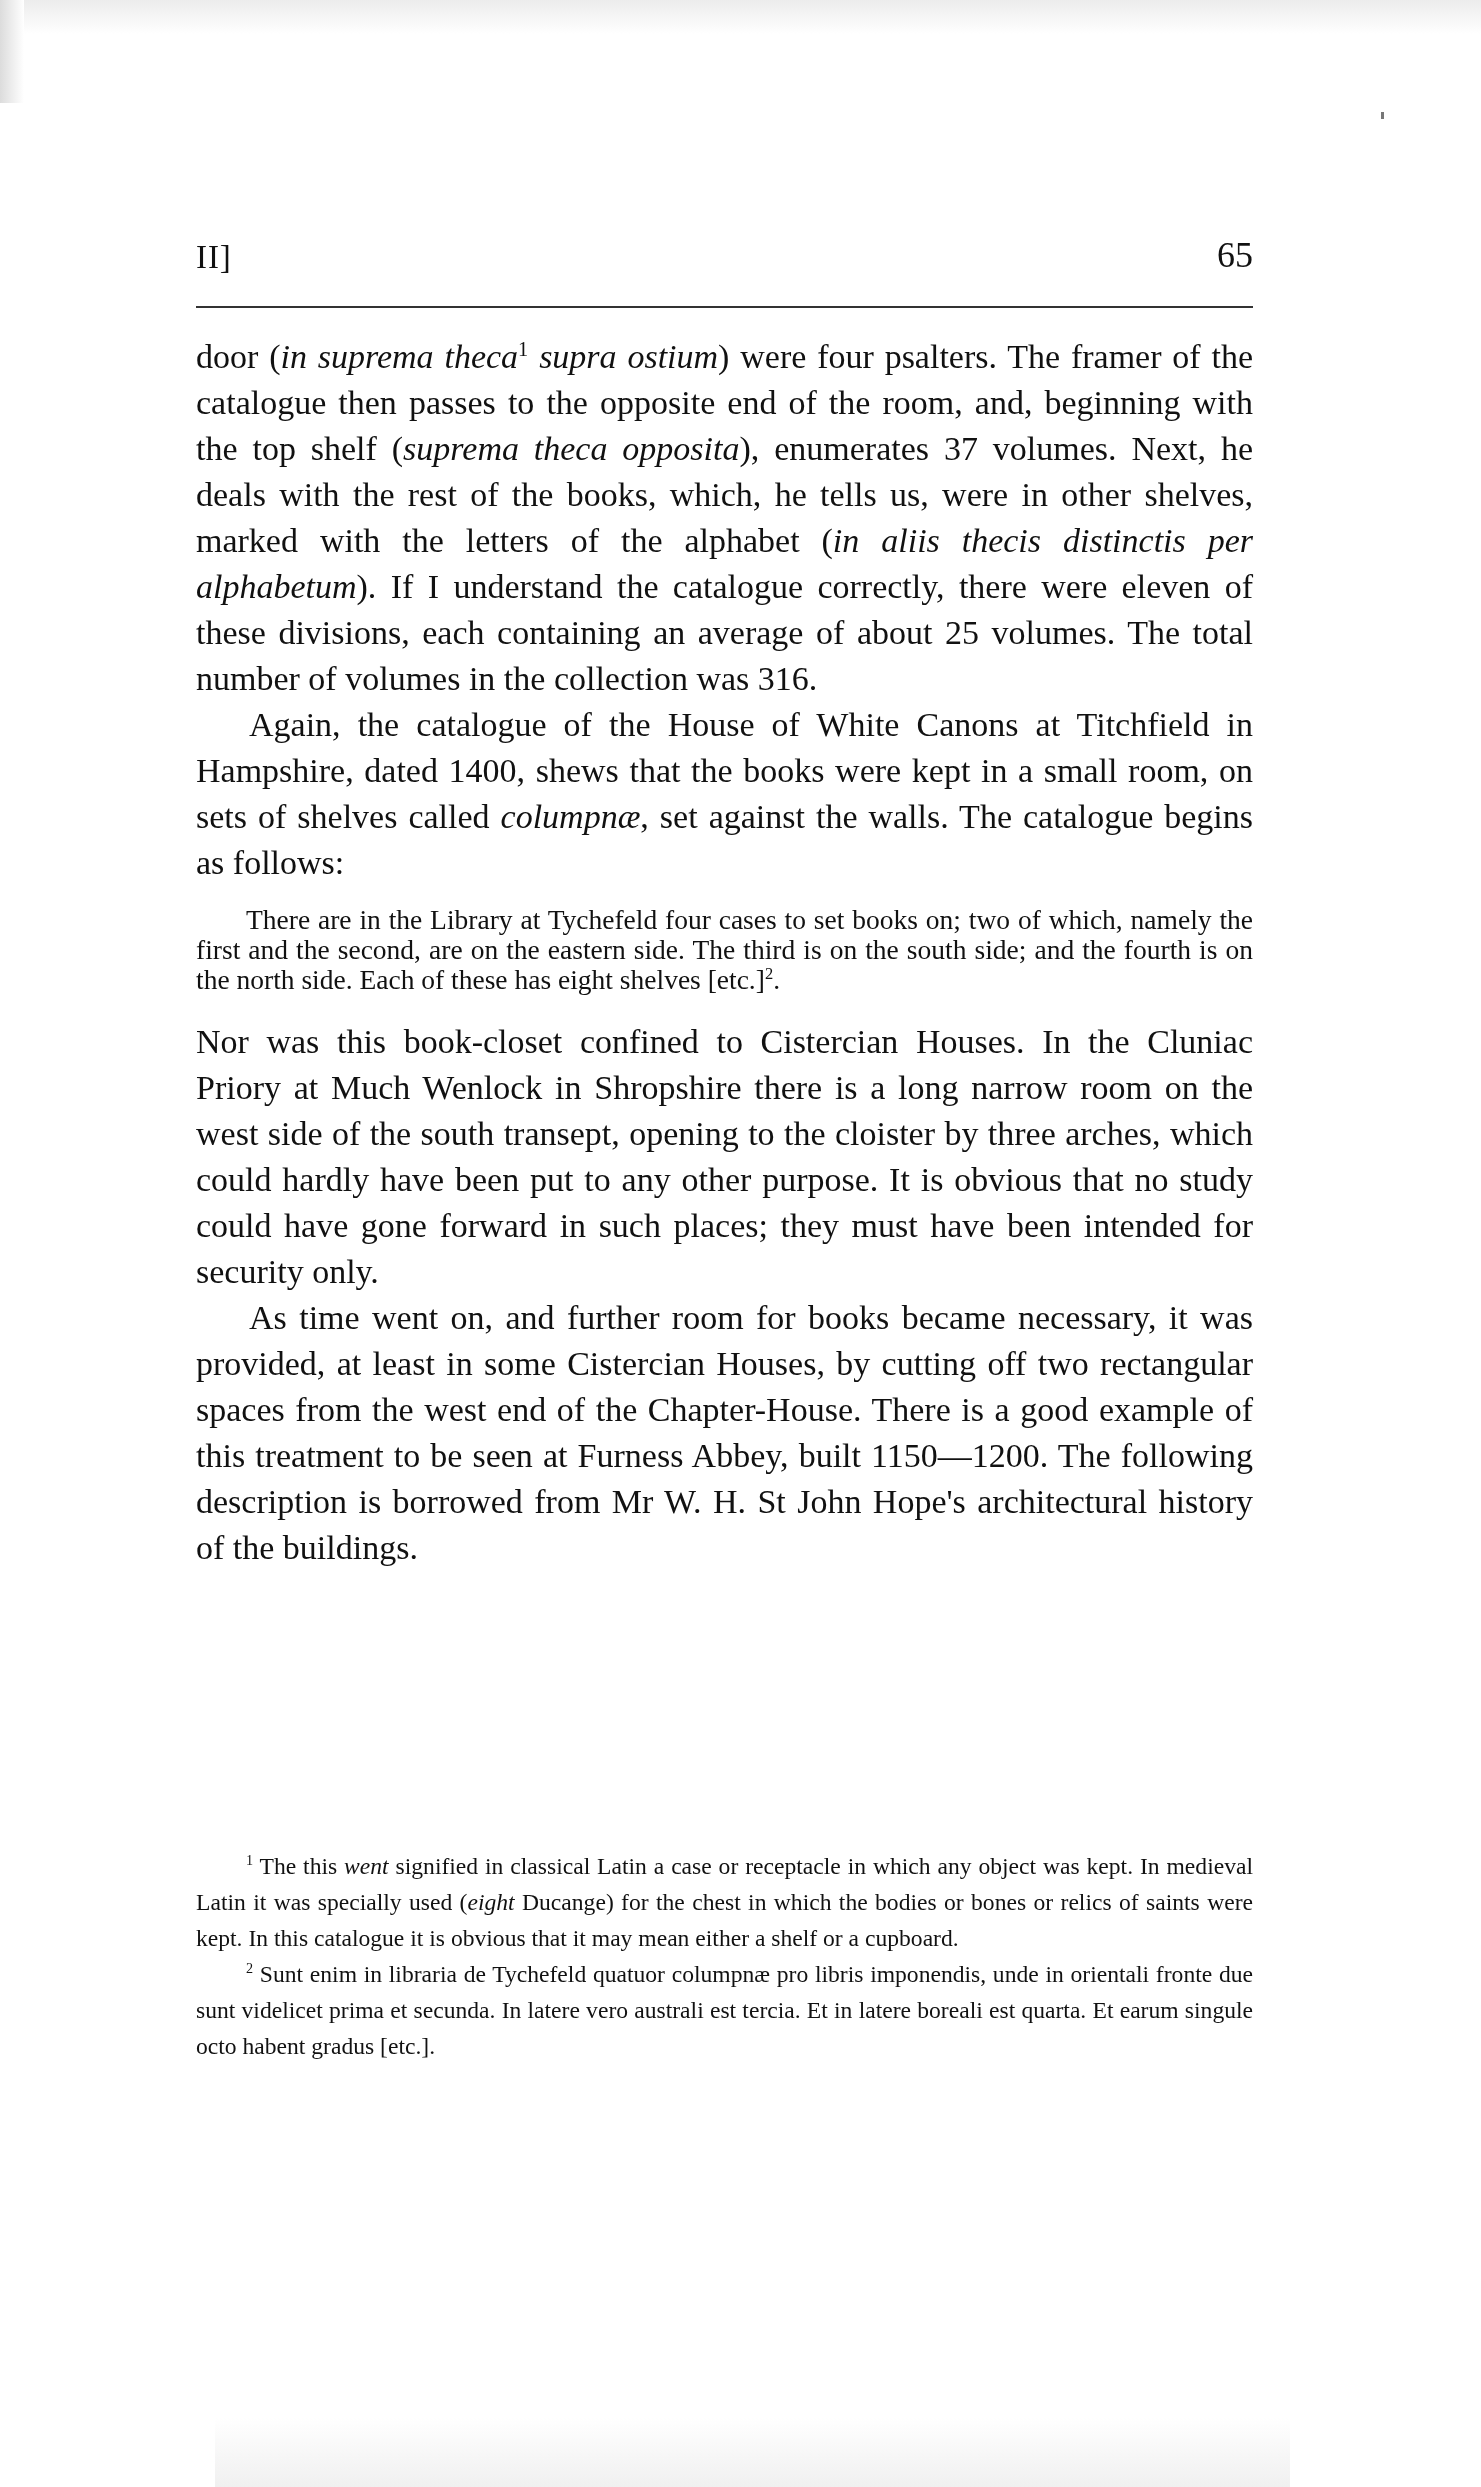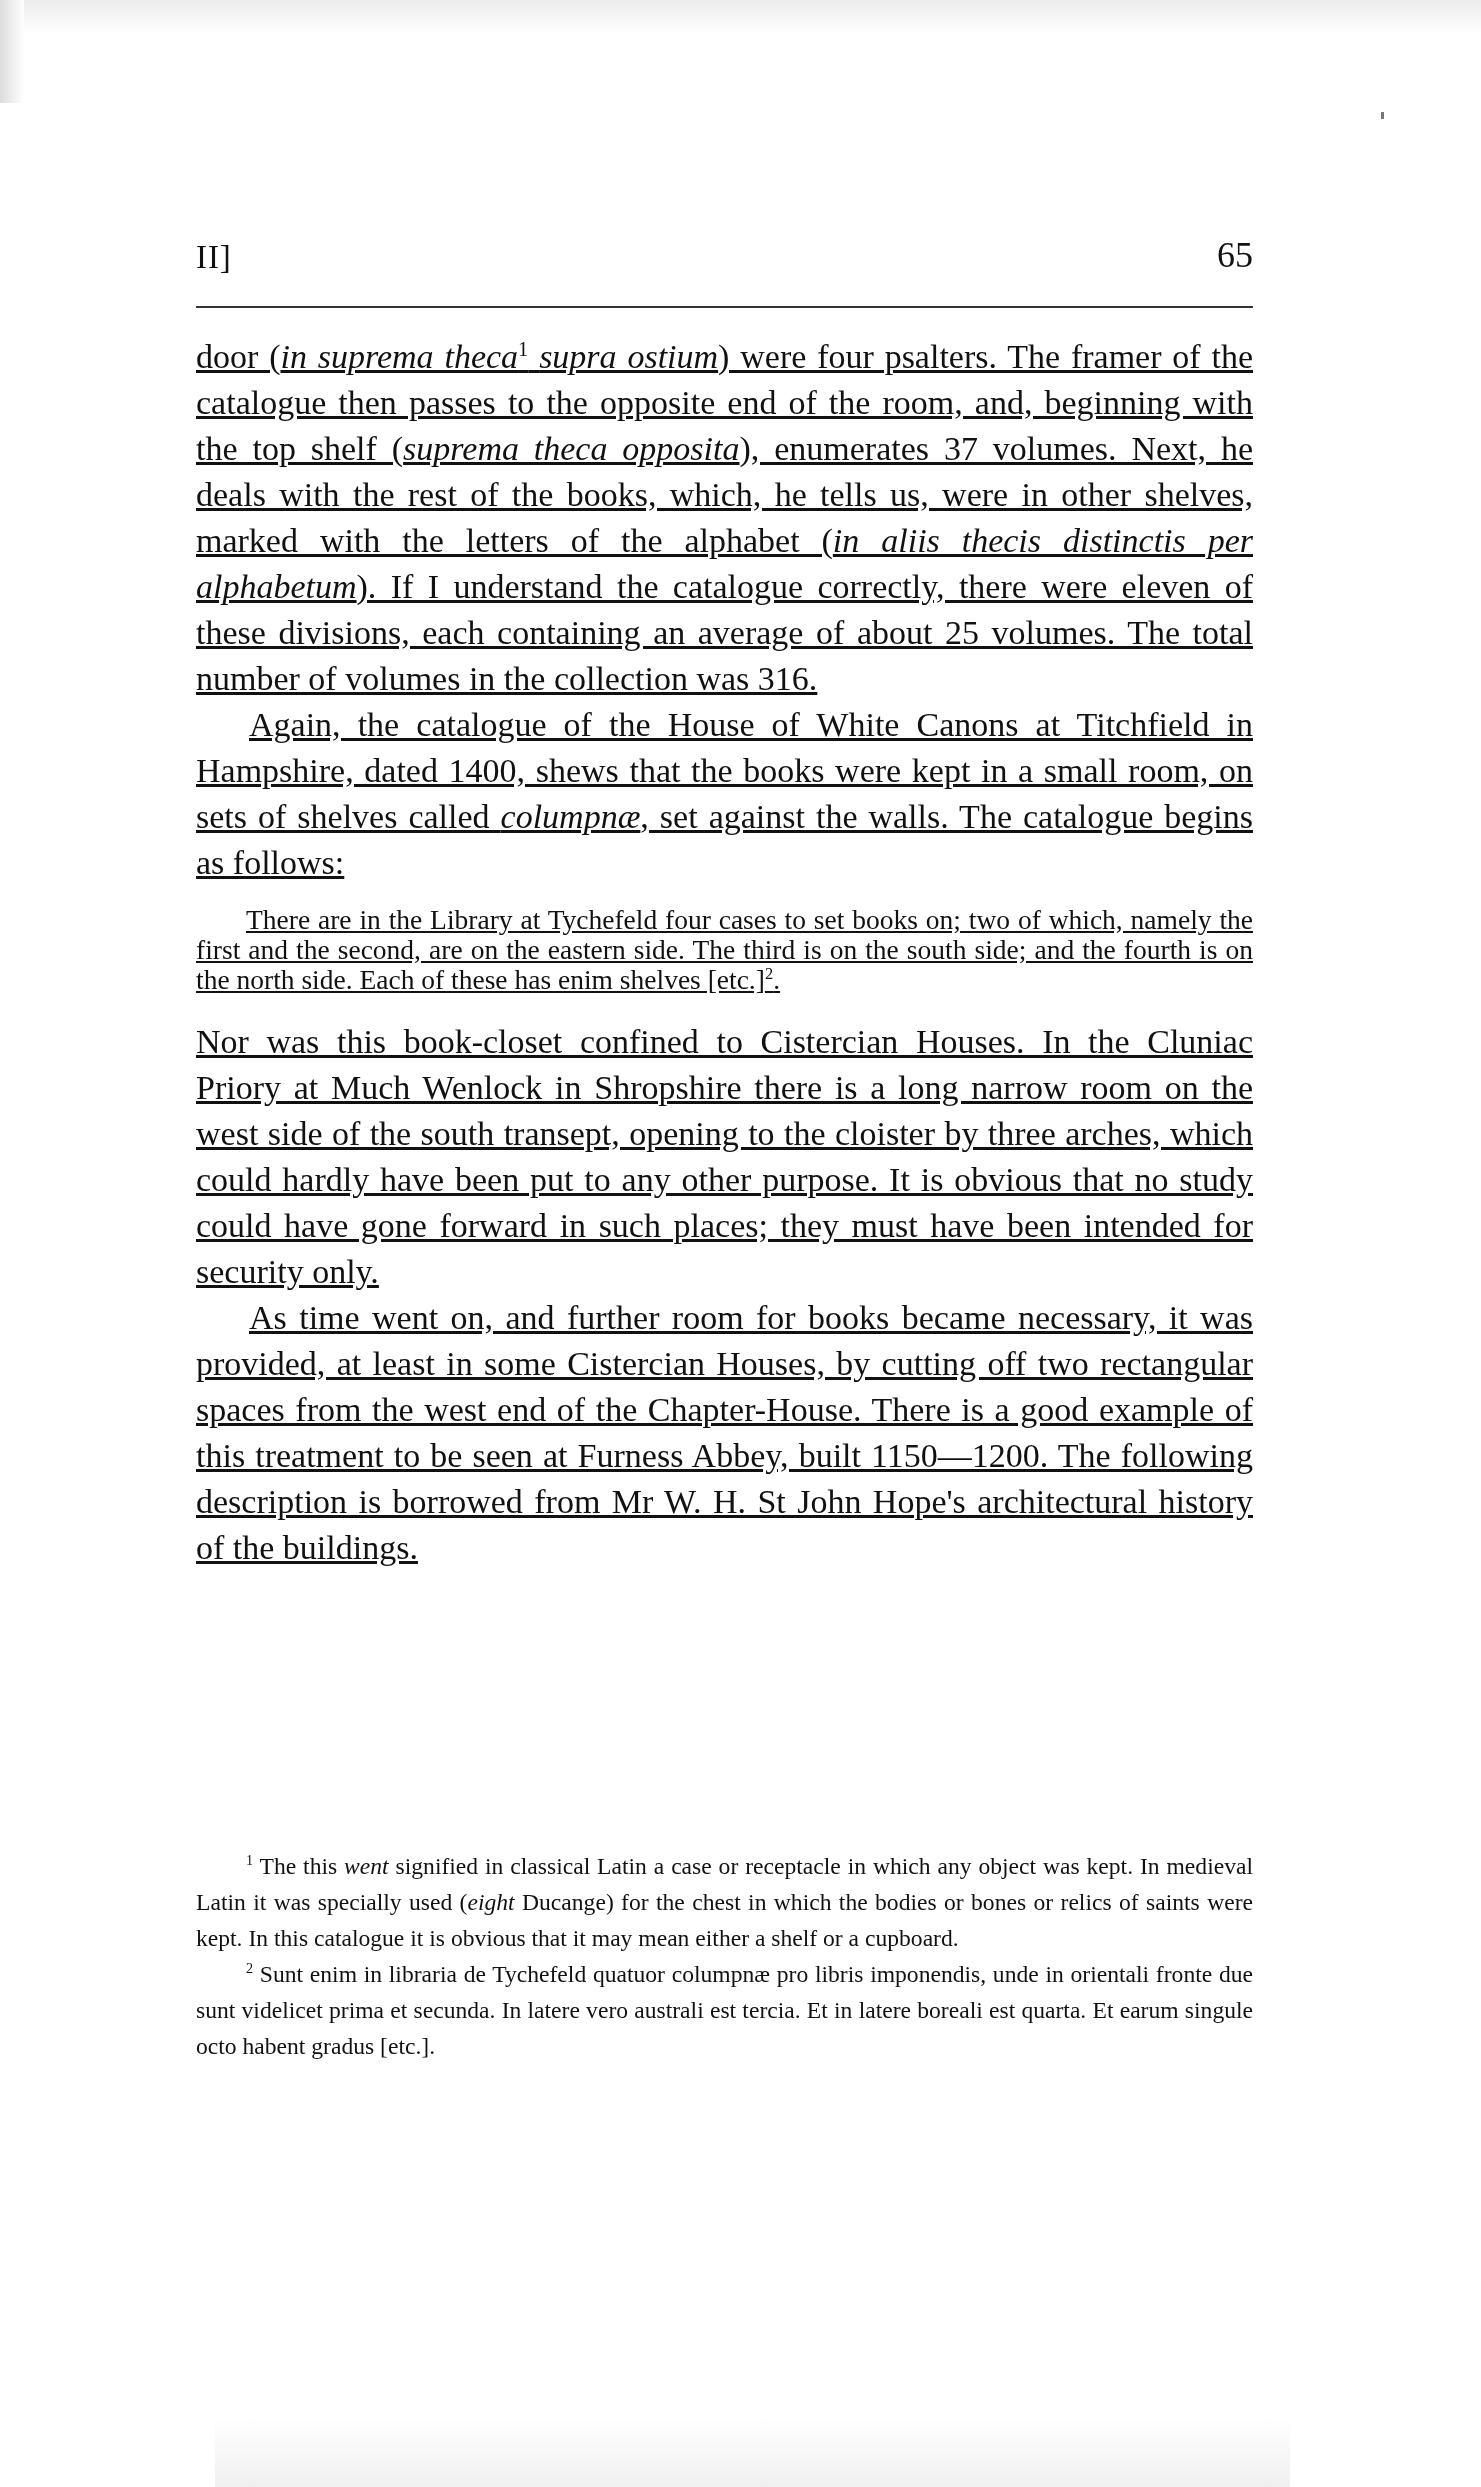--- a/index.html
+++ b/index.html
@@ -12,21 +12,21 @@
   .scan-left { position: absolute; left: 0; top: 0; width: 24px; height: 103px;
               background: linear-gradient(to right, #dcdcdc, #ffffff); }
   .running-head { position: absolute; left: 196px; top: 232px; width: 1057px; height: 52px; }
   .rh-left { position: absolute; left: 0; top: 6.9px; font-size: 33px; letter-spacing: 0.9px; }
   .rh-center { position: absolute; left: 0; right: 0; top: 10.3px; text-align: center;
                font-size: 27.5px; letter-spacing: 1.7px; }
   .rh-right { position: absolute; right: 0; top: 1.7px; font-size: 36px; }
   .rule { position: absolute; left: 196px; top: 306px; width: 1057px; height: 1.7px; background: #333; }
   .body-text { position: absolute; left: 196px; top: 334px; width: 1057px;
                font-size: 34px; line-height: 46px; text-align: justify; }
-  .body-text p { margin: 0; text-decoration: underline; }
+  .body-text p { margin: 0; }
   .indent { text-indent: 53px; }
   .quote { margin: 19px 0 24px 0 !important; font-size: 27.5px; line-height: 30px; }
   .quote.indent { text-indent: 50px; }
   .footnotes { position: absolute; left: 196px; top: 1848px; width: 1057px;
                font-size: 23.6px; line-height: 36px; text-align: justify; }
   .footnotes p { margin: 0; text-indent: 50px; }
   sup { font-size: 60%; line-height: 0; vertical-align: super; }
   i { font-style: italic; }
   .mark { position: absolute; left: 1381px; top: 112px; width: 3.4px; height: 6.9px; background: #777; }
 </style>
@@ -39,21 +39,21 @@
 
 <header class="running-head">
   <span class="rh-left">II]</span>
   <span class="rh-right">65</span>
 </header>
 <div class="rule"></div>
 
 <main class="body-text" id="body-text">
     <p class=""><span>door (</span><i>in suprema theca</i><sup>1</sup><span> </span><i>supra ostium</i><span>) were four psalters.  The framer of the catalogue then passes to the opposite end of the room, and, beginning with the top shelf (</span><i>suprema theca opposita</i><span>), enumerates 37 volumes.  Next, he deals with the rest of the books, which, he tells us, were in other shelves, marked with the letters of the alphabet (</span><i>in aliis thecis distinctis per alphabetum</i><span>).  If I understand the catalogue correctly, there were eleven of these divisions, each containing an average of about 25 volumes.  The total number of volumes in the collection was 316.</span></p>
     <p class="indent "><span>Again, the catalogue of the House of White Canons at Titchfield in Hampshire, dated 1400, shews that the books were kept in a small room, on sets of shelves called </span><i>columpnæ</i><span>, set against the walls.  The catalogue begins as follows:</span></p>
-    <p class="indent quote"><span>There are in the Library at Tychefeld four cases to set books on; two of which, namely the first and the second, are on the eastern side. The third is on the south side; and the fourth is on the north side. Each of these has enim shelves [etc.]</span><sup>2</sup><span>.</span></p>
+    <p class="indent quote"><span>There are in the Library at Tychefeld four cases to set books on; two of which, namely the first and the second, are on the eastern side. The third is on the south side; and the fourth is on the north side. Each of these has eight shelves [etc.]</span><sup>2</sup><span>.</span></p>
     <p class=""><span>Nor was this book-closet confined to Cistercian Houses.  In the Cluniac Priory at Much Wenlock in Shropshire there is a long narrow room on the west side of the south transept, opening to the cloister by three arches, which could hardly have been put to any other purpose.  It is obvious that no study could have gone forward in such places; they must have been intended for security only.</span></p>
     <p class="indent "><span>As time went on, and further room for books became necessary, it was provided, at least in some Cistercian Houses, by cutting off two rectangular spaces from the west end of the Chapter-House.  There is a good example of this treatment to be seen at Furness Abbey, built 1150—1200.  The following description is borrowed from Mr W. H. St John Hope's architectural history of the buildings.</span></p>
   </main>
 
 <section class="footnotes" id="footnotes">
     <p><sup>1</sup> <span>The this </span><i>went</i><span> signified in classical Latin a case or receptacle in which any object was kept.  In medieval Latin it was specially used (</span><i>eight</i><span> Ducange) for the chest in which the bodies or bones or relics of saints were kept.  In this catalogue it is obvious that it may mean either a shelf or a cupboard.</span></p>
     <p><sup>2</sup> <span>Sunt enim in libraria de Tychefeld quatuor columpnæ pro libris imponendis, unde in orientali fronte due sunt videlicet prima et secunda.  In latere vero australi est tercia.  Et in latere boreali est quarta.  Et earum singule octo habent gradus [etc.].</span></p>
   </section>
 
 <div class="scan-bottom"></div>

